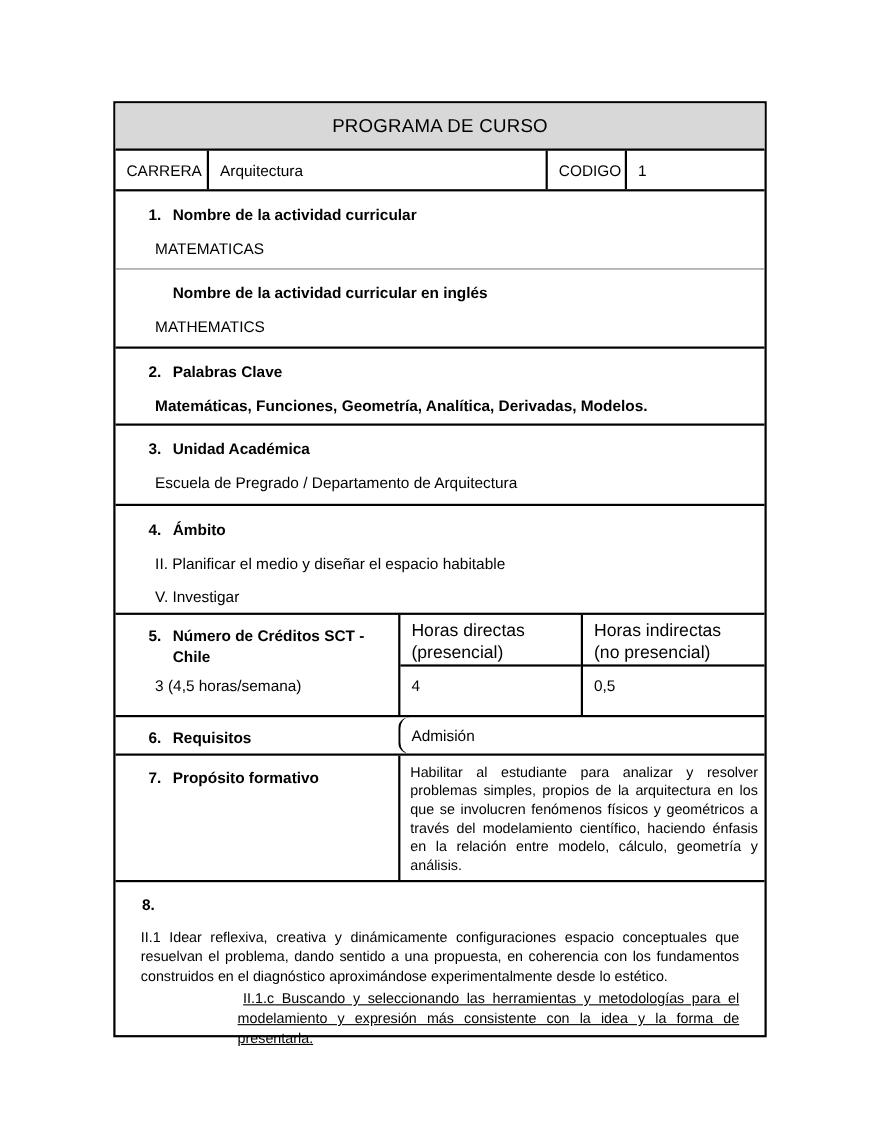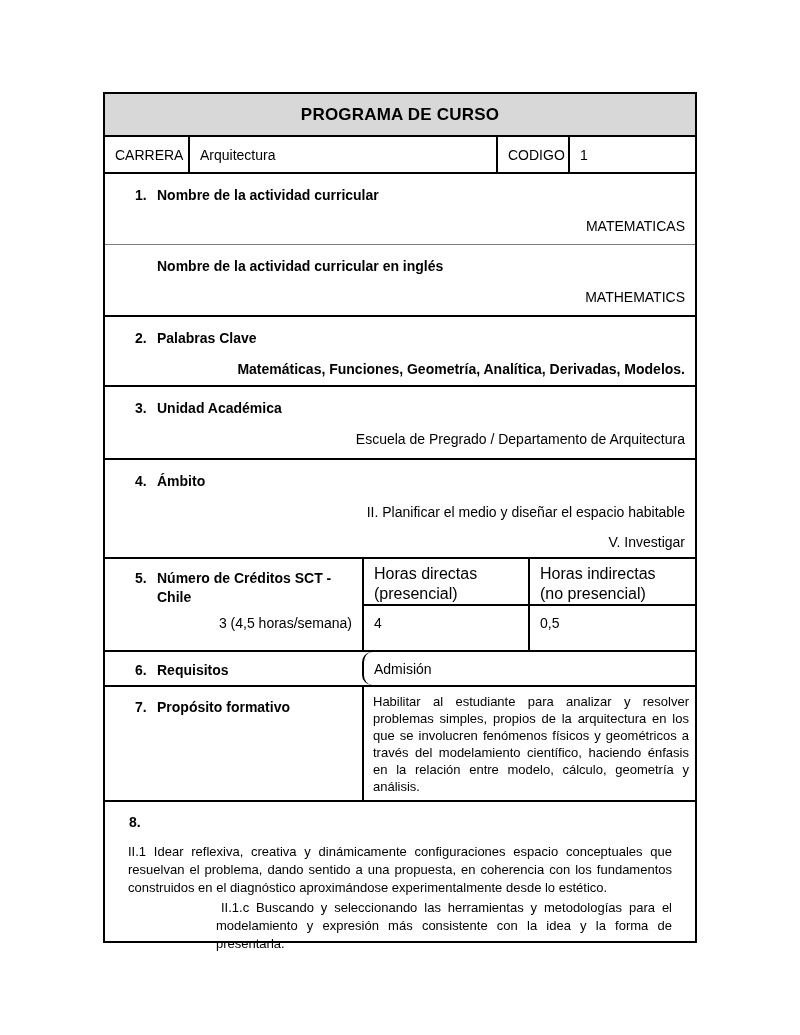--- a/index.html
+++ b/index.html
@@ -25,36 +25,36 @@
     background: #ffffff;
   }
   .row { border-bottom: 2px solid var(--border); }
   .row:last-child { border-bottom: none; }
 
   
   .title-row {
     height: 41px; background: var(--header-bg);
     display: flex; align-items: center; justify-content: center;
   }
-  .title-row .t { font-weight: bold; font-size: 17px; letter-spacing: 0.2px; text-align: center; }
+  .title-row .t { font-weight: normal; font-size: 17px; letter-spacing: 0.2px; text-align: center; }
 
   
   .carrera { display: flex; height: 35px; font-weight: normal; font-size: 14px; }
   .carrera .c { display: flex; align-items: center; padding-left: 10px; }
   .c-label { width: 73px; }
   .c-value { width: 296px; border-left: 2px solid var(--border); }
   .c-code { width: 60px; border-left: 2px solid var(--border); }
   .c-codeval { flex: 1; border-left: 2px solid var(--border); }
 
   
   .sec { padding-top: 12px; }
   .heading { display: flex; font-weight: bold; font-size: 14px; padding-left: 30px; line-height: 19px; }
   .heading .num { flex: 0 0 22px; width: 22px; }
   .heading .ttl { padding-right: 10px; }
-  .body-line { margin: 13px 10px 0 36px; font-size: 14px; line-height: 17px; text-align: right; }
+  .body-line { margin: 13px 10px 0 36px; font-size: 14px; line-height: 17px; }
   .bold-body { font-weight: bold; }
 
   .s1a { height: 58px; border-bottom: 1px solid var(--thin-divider); }
   .s1b { height: 58px; padding-top: 12px; }
   .s2 { height: 56px; }
   .s3 { height: 59px; }
   .s4 { height: 85px; }
 
   
   .s5 { display: flex; height: 91px; }
@@ -80,21 +80,21 @@
     padding: 6px 6px 0 9px;
     font-size: 13px; line-height: 17px; text-align: justify;
   }
 
   
   .s8 { height: 128px; padding: 11px 23px 0 23px; }
   .s8 .heading { padding-left: 1px; }
   .s8 .heading .num { flex: 0 0 21px; width: 21px; }
   .s8 p { font-size: 13px; line-height: 18px; text-align: justify; }
   .s8 .p1 { margin-top: 11px; }
-  .s8 .p2 { margin: 2px 0 0 88px; text-indent: 5px; }
+  .s8 .p2 { margin: 2px 0 0 88px; text-indent: 5px; text-decoration: underline; }
 </style>
 </head>
 <body>
 
 <div class="tbl">
 
   <div class="row title-row">
     <span class="t">PROGRAMA DE CURSO</span>
   </div>
 

